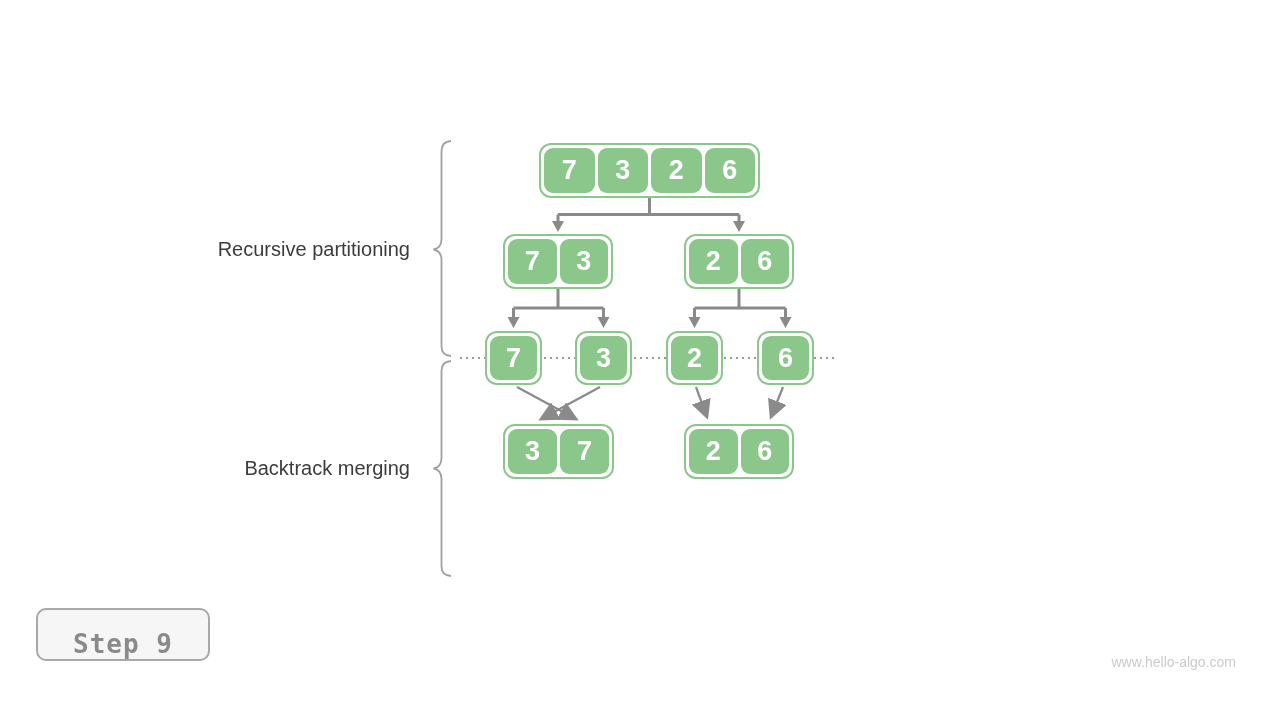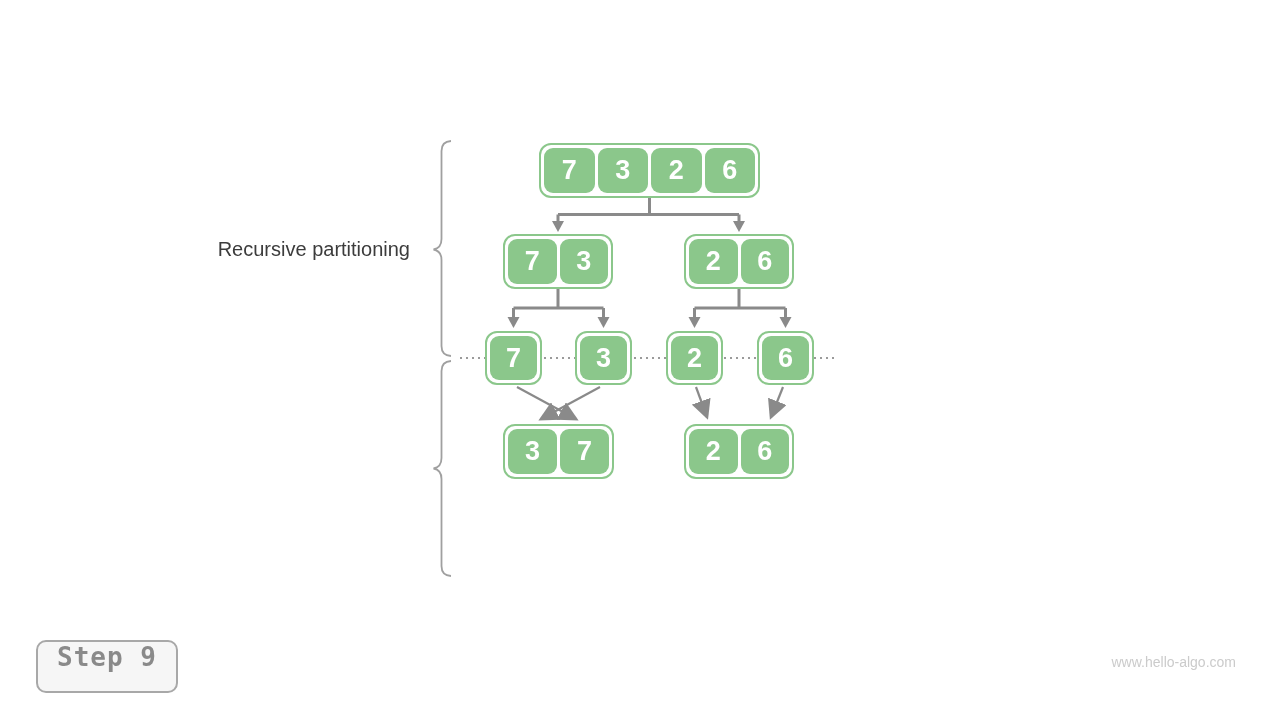--- a/index.html
+++ b/index.html
@@ -36,24 +36,24 @@
     display:flex;align-items:center;justify-content:center;
     color:#fff;font-size:27px;font-weight:700;
     font-family:"Liberation Sans",sans-serif;
   }
   .label{
     position:absolute;z-index:3;white-space:nowrap;
     font-size:20px;color:var(--label-text);transform:translateY(-50%);
   }
   .label.right-aligned{text-align:center;}
   .step-badge{
-    position:absolute;left:36px;top:640px;width:142px;height:53px;z-index:3;
+    position:absolute;left:36px;top:608px;width:174px;height:53px;z-index:3;
     box-sizing:border-box;background:var(--badge-bg);
     border:2px solid var(--badge-border);border-radius:10px;
-    display:flex;align-items:flex-start;justify-content:center;
+    display:flex;align-items:flex-end;justify-content:center;
     font-family:"DejaVu Sans Mono",monospace;font-weight:700;font-size:26px;
     color:var(--badge-text);letter-spacing:1px;
   }
   .watermark{
     position:absolute;right:44px;top:654px;z-index:3;
     font-family:Liberation Sans, sans-serif;font-size:14px;
     color:var(--watermark);
   }
 </style>
 </head>
@@ -130,20 +130,21 @@
         <div class="array-cell">7</div>
       </div>
       <div class="array-node" style="left: 684px; top: 424px; width: 110px; height: 55px;">
         <div class="array-cell">2</div>
         <div class="array-cell">6</div>
       </div>
     </div>
 
   <div class="label right-aligned" style="right:870px;top:249px;">Recursive partitioning</div>
 
+  <div class="label right-aligned" style="right:870px;top:468px;">Backtrack merging</div>
 
 
   <div class="step-badge">
     <span>Step 9</span>
   </div>
 
   <div class="watermark">www.hello-algo.com</div>
 
 </div>
 

